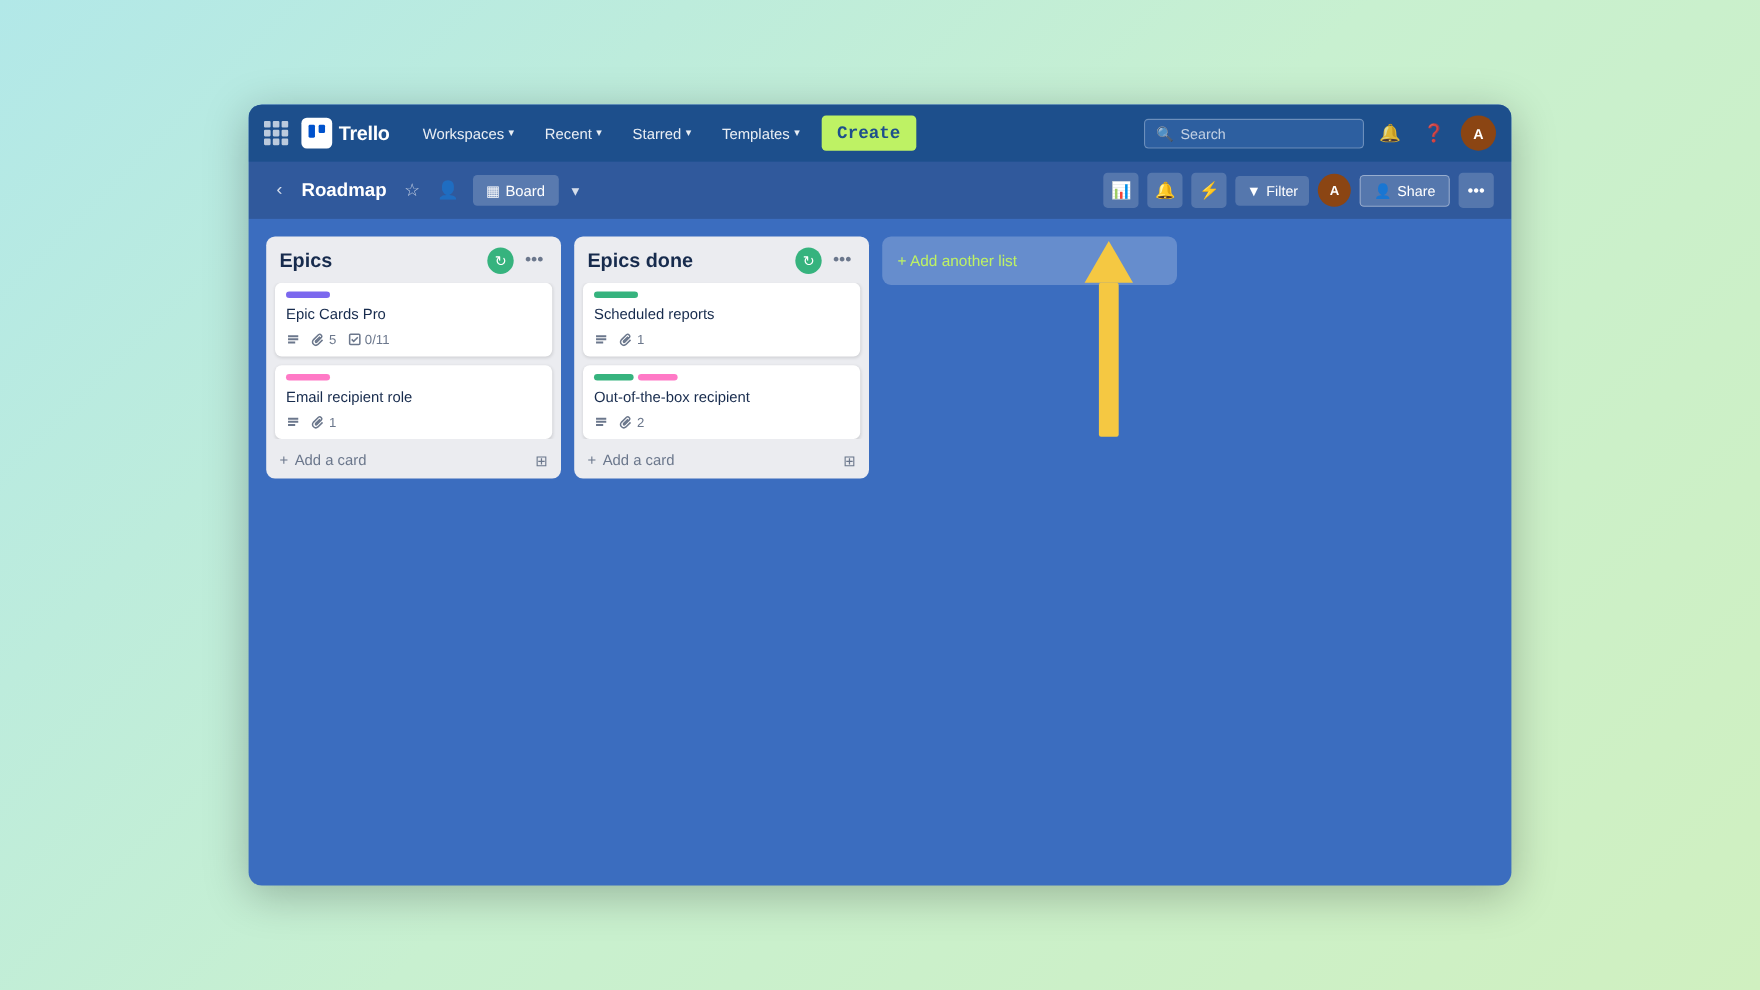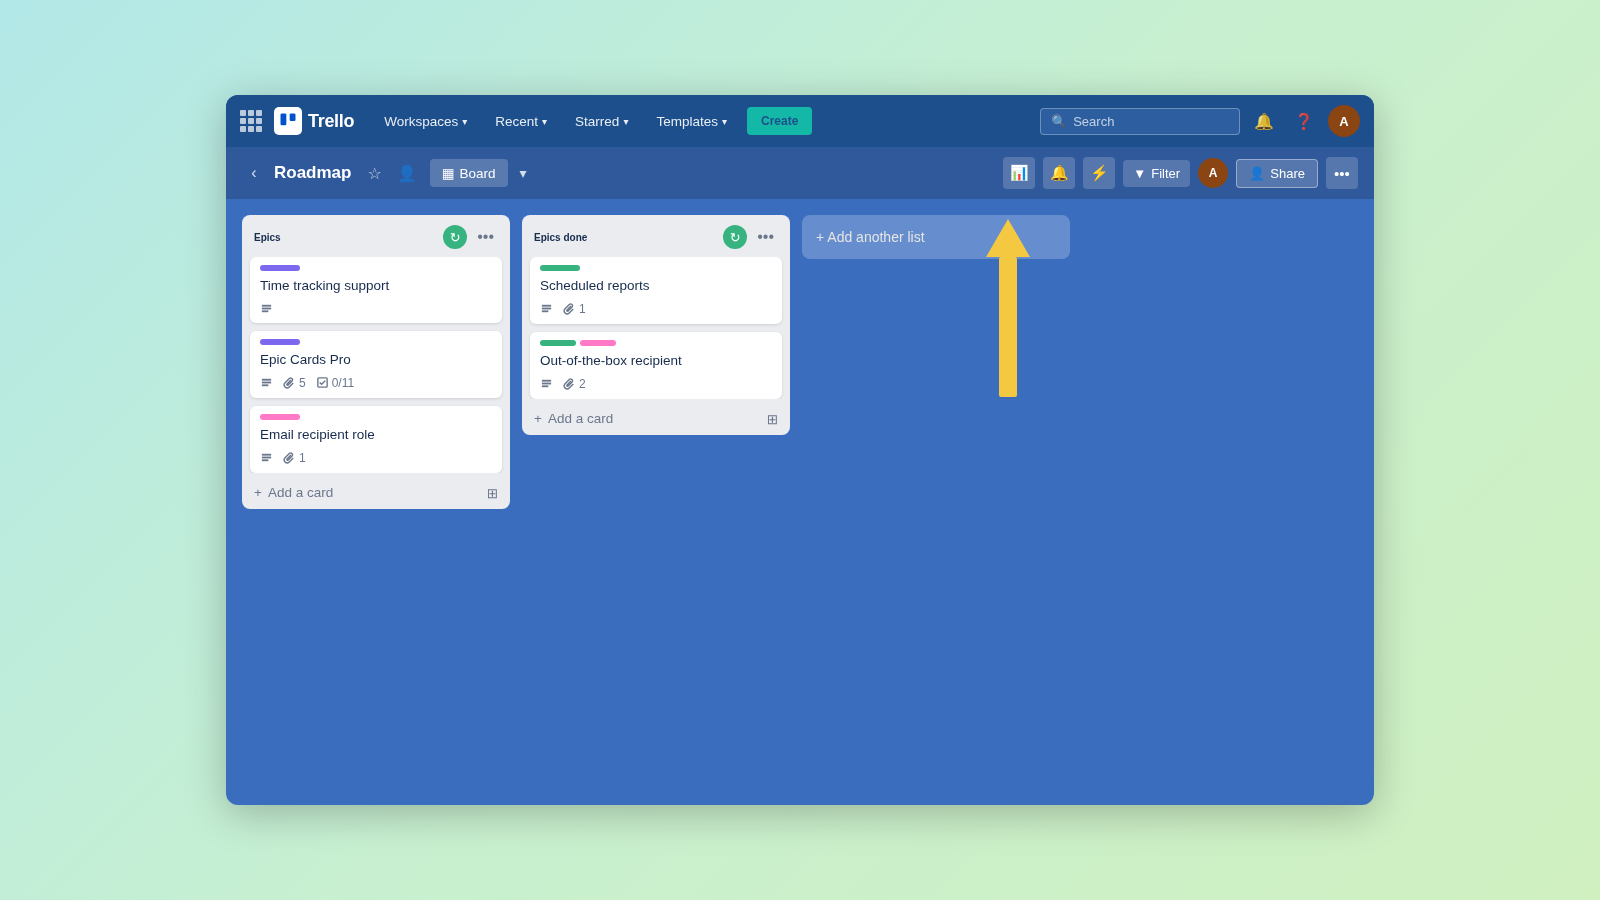--- a/index.html
+++ b/index.html
@@ -74,29 +74,30 @@
       border-radius: 4px;
       cursor: pointer;
       border: none;
       background: transparent;
       display: flex;
       align-items: center;
       gap: 4px;
     }
     .nav-btn .chevron { font-size: 10px; }
     .create-btn {
-      background: #14b8a6;
+      background: #bef264;
       color: #1d4f8c;
-      font-size: 12px;
+      font-size: 16px;
       font-weight: 600;
       padding: 7px 14px;
       border-radius: 4px;
       cursor: pointer;
       border: none;
       margin-left: 2px;
+      font-family: Liberation Mono, monospace;
     }
     .nav-spacer { flex: 1; }
     .search-bar {
       background: #2d5fa0;
       border: 1px solid rgba(255,255,255,0.3);
       border-radius: 4px;
       display: flex;
       align-items: center;
       padding: 5px 10px;
       gap: 6px;
@@ -260,21 +261,21 @@
       display: flex;
       flex-direction: column;
     }
     .list-header {
       display: flex;
       align-items: center;
       justify-content: space-between;
       padding: 10px 12px 8px;
     }
     .list-title {
-      font-size: 10px;
+      font-size: 18px;
       font-weight: 700;
       color: #172b4d;
     }
     .list-header-icons { display: flex; align-items: center; gap: 6px; }
     .cycle-icon {
       width: 24px;
       height: 24px;
       border-radius: 50%;
       background: #36b37e;
       display: flex;
@@ -361,21 +362,21 @@
     
     .add-list-btn {
       background: rgba(255,255,255,0.22);
       border-radius: 8px;
       width: 268px;
       height: 44px;
       display: flex;
       align-items: center;
       padding: 0 14px;
       gap: 6px;
-      color: #e5e5e5;
+      color: #bef264;
       font-size: 14px;
       font-weight: 500;
       cursor: pointer;
       flex-shrink: 0;
     }
     
     .arrow-annotation {
       position: absolute;
       top: 20px;
       left: 760px;
@@ -490,35 +491,20 @@
     <div class="list">
       <div class="list-header">
         <span class="list-title">Epics</span>
         <div class="list-header-icons">
           <div class="cycle-icon">↻</div>
           <span class="list-menu-btn">•••</span>
         </div>
       </div>
       <div class="list-cards">
 
-        <div class="card">
-          <div class="card-labels">
-            <div class="label label-purple"></div>
-          </div>
-          <div class="card-title">Time tracking support</div>
-          <div class="card-footer">
-            <span class="card-meta">
-              <svg viewBox="0 0 14 14" fill="none" stroke="#6b778c" stroke-width="2">
-                  <line x1="2" y1="4" x2="12" y2="4"></line>
-                  <line x1="2" y1="7" x2="12" y2="7"></line>
-                  <line x1="2" y1="10" x2="9" y2="10"></line>
-                </svg>
-            </span>
-          </div>
-        </div>
 
 
         <div class="card">
           <div class="card-labels">
             <div class="label label-purple"></div>
           </div>
           <div class="card-title">Epic Cards Pro</div>
           <div class="card-footer">
             <span class="card-meta">
               <svg viewBox="0 0 14 14" fill="none" stroke="#6b778c" stroke-width="2">

